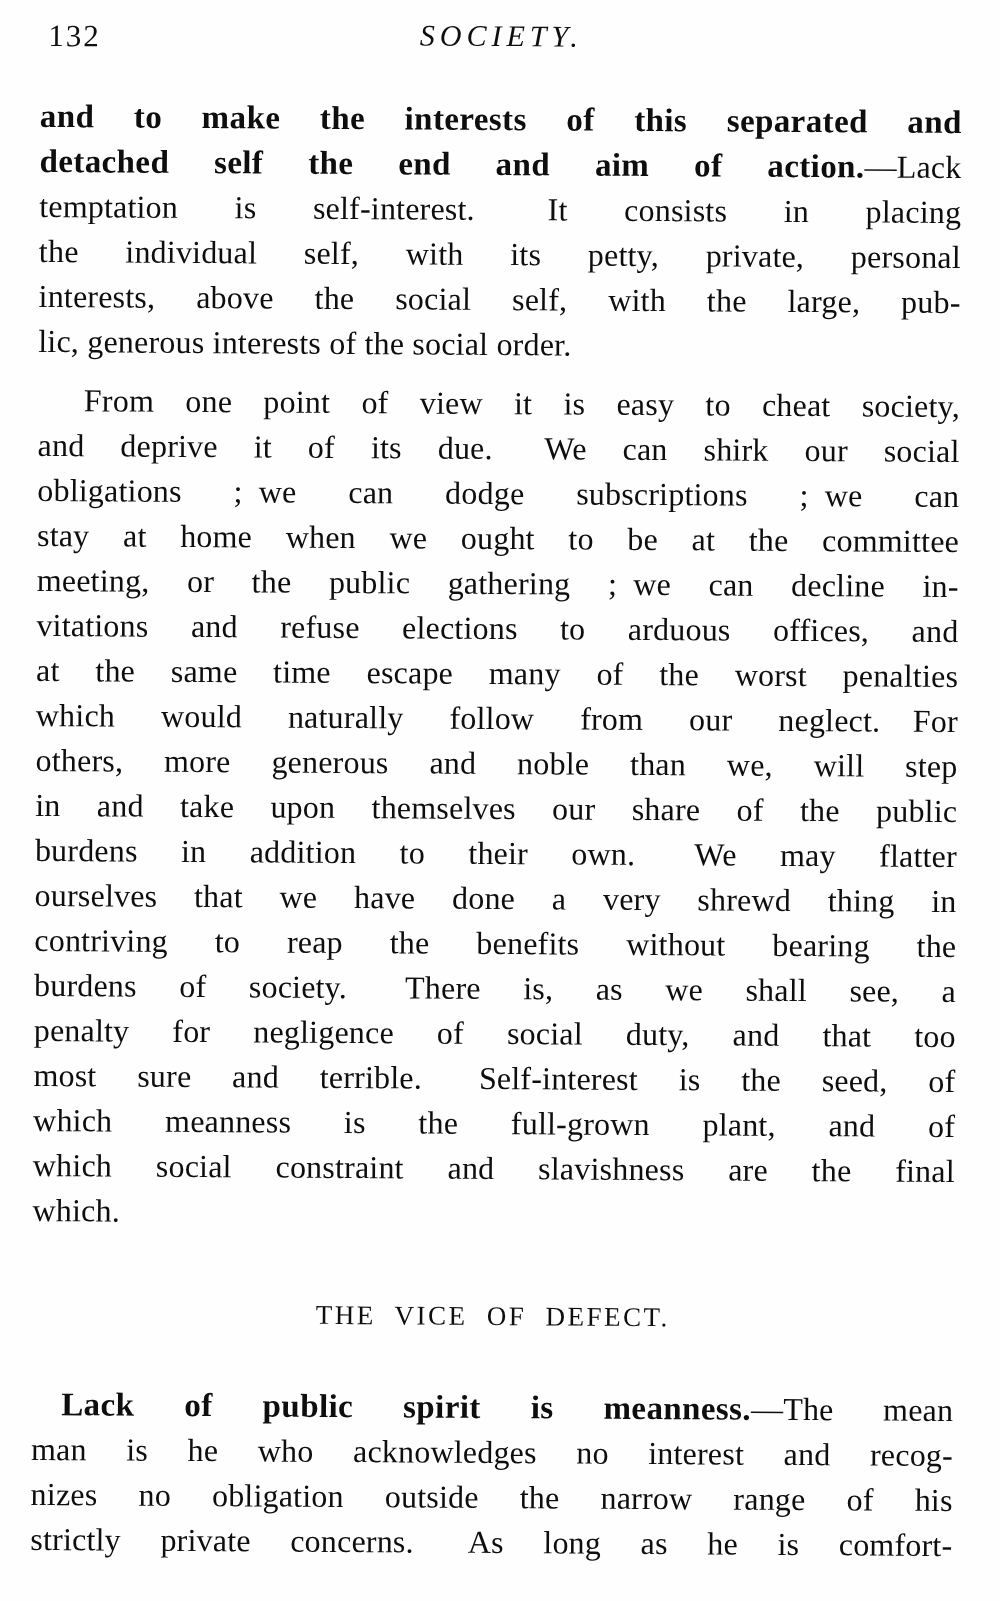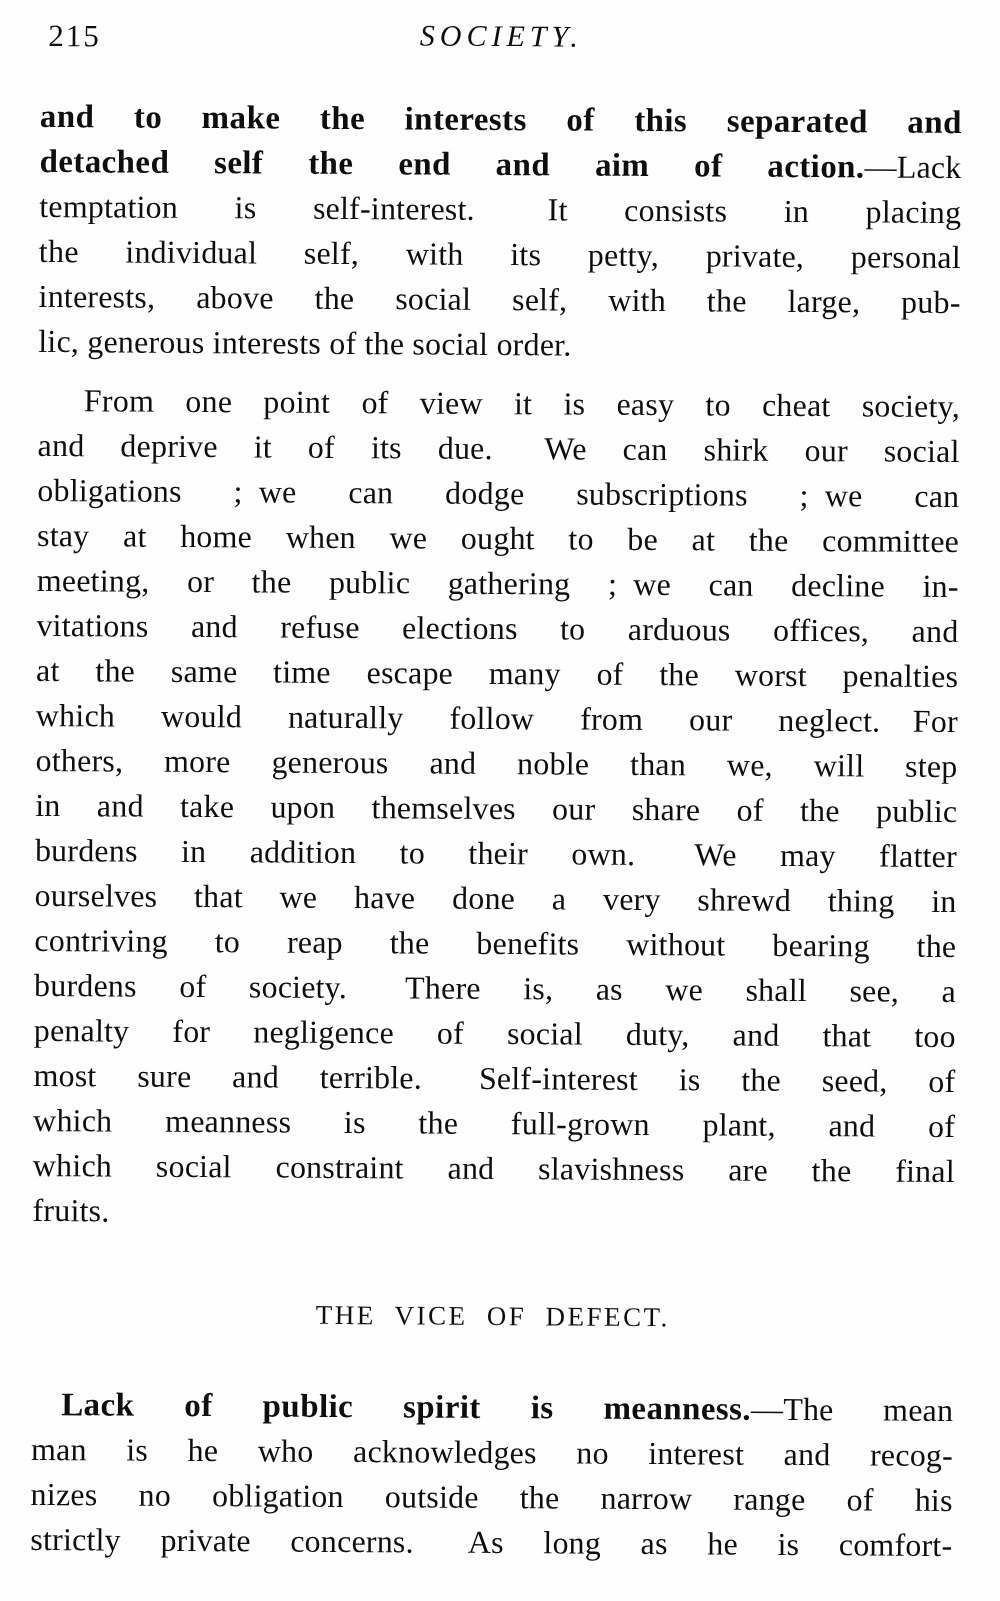--- a/index.html
+++ b/index.html
@@ -48,21 +48,21 @@
     font-size:27px; letter-spacing:2.5px; word-spacing:10px;
   }
   .section-heading + .para { margin-top:46px; }
 </style>
 </head>
 <body>
 
 <div class="sheet">
   <div class="inner">
     <div class="page-header">
-      <span class="page-number">215</span>
+      <span class="page-number">132</span>
       <div class="running-title">SOCIETY.</div>
     </div>
     <div class="page-body">
         <div class="para">
           <div class="line"><span class="bold">and to make the interests of this separated and</span></div>
           <div class="line"><span class="bold">detached self the end and aim of action.</span><span>—Lack</span></div>
           <div class="line"><span>temptation is self-interest.  It consists in placing</span></div>
           <div class="line"><span>the individual self, with its petty, private, personal</span></div>
           <div class="line"><span>interests, above the social self, with the large, pub-</span></div>
           <div class="line last"><span>lic, generous interests of the social order.</span></div>
@@ -79,21 +79,21 @@
           <div class="line"><span>others, more generous and noble than we, will step</span></div>
           <div class="line"><span>in and take upon themselves our share of the public</span></div>
           <div class="line"><span>burdens in addition to their own.  We may flatter</span></div>
           <div class="line"><span>ourselves that we have done a very shrewd thing in</span></div>
           <div class="line"><span>contriving to reap the benefits without bearing the</span></div>
           <div class="line"><span>burdens of society.  There is, as we shall see, a</span></div>
           <div class="line"><span>penalty for negligence of social duty, and that too</span></div>
           <div class="line"><span>most sure and terrible.  Self-interest is the seed, of</span></div>
           <div class="line"><span>which meanness is the full-grown plant, and of</span></div>
           <div class="line"><span>which social constraint and slavishness are the final</span></div>
-          <div class="line last"><span>fruits.</span></div>
+          <div class="line last"><span>which.</span></div>
         </div>
         <div class="section-heading">THE VICE OF DEFECT.</div>
         <div class="para">
           <div class="line indent-sm"><span class="bold">Lack of public spirit is meanness.</span><span>—The mean</span></div>
           <div class="line"><span>man is he who acknowledges no interest and recog-</span></div>
           <div class="line"><span>nizes no obligation outside the narrow range of his</span></div>
           <div class="line"><span>strictly private concerns.  As long as he is comfort-</span></div>
         </div>
       </div>
   </div>

